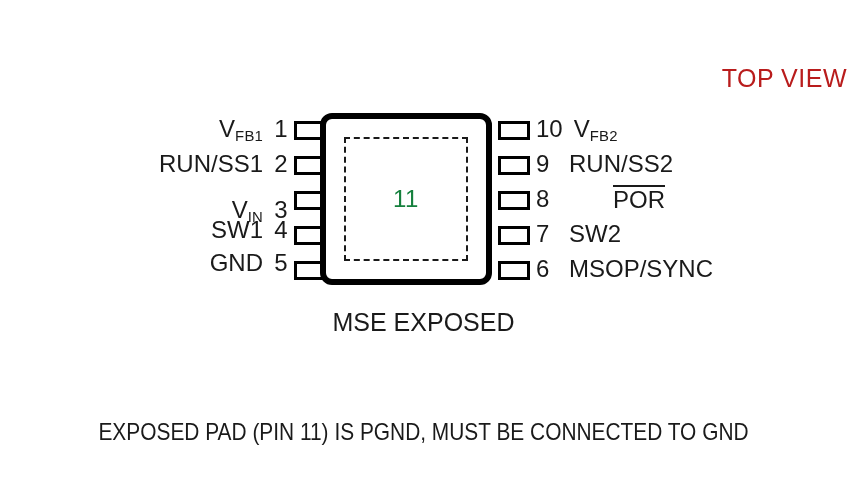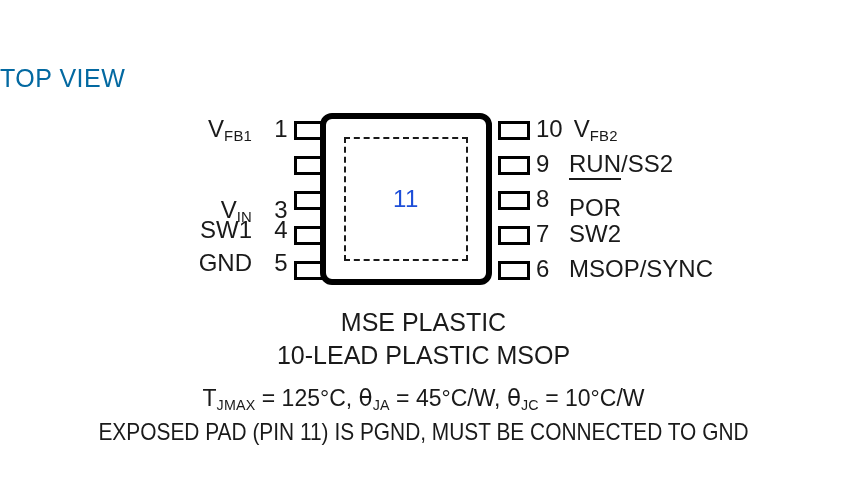--- a/index.html
+++ b/index.html
@@ -20,25 +20,25 @@
     position: absolute;
     inset: 0;
   }
 
   
   .top-view-title {
     position: absolute;
     left: 0;
     right: 0;
     top: 66px;
-    text-align: left;
+    text-align: right;
     font-size: 25px;
     letter-spacing: 0.5px;
     line-height: 1;
-    color: #0369a1;
+    color: #b91c1c;
   }
 
   
   .package-body {
     position: absolute;
     left: 320px;
     top: 113px;
     width: 172px;
     height: 172px;
     border: 6px solid #000000;
@@ -54,21 +54,21 @@
     right: 18px;
     bottom: 18px;
     border: 2px dashed #1a1a1a;
     box-sizing: border-box;
     display: flex;
     align-items: center;
     justify-content: center;
   }
   .pad-number {
     font-size: 24px;
-    color: #1d4ed8;
+    color: #15803d;
     line-height: 1;
     letter-spacing: 0.5px;
   }
 
   
   .lead {
     position: absolute;
     width: 32px;
     height: 19px;
     border: 3px solid #000000;
@@ -86,21 +86,21 @@
     display: flex;
     align-items: center;
     font-size: 24px;
     line-height: 1;
     color: #1a1a1a;
     white-space: nowrap;
   }
   .pin-row.left {
     right: 559px;           
     justify-content: flex-end;
-    gap: 22px;
+    gap: 11px;
   }
   .pin-row.right {
     left: 536px;
     justify-content: center;
     gap: 11px;
   }
   .pin-num {
     display: inline-block;
     min-width: 14px;
     text-align: center;
@@ -110,23 +110,24 @@
 
   sub {
     font-size: 0.62em;
     vertical-align: baseline;
     position: relative;
     top: 0.28em;
     letter-spacing: 0.2px;
   }
   .ovl {
     border-top: 2px solid #1a1a1a;
-    padding-top: 16px;
+    padding-top: 1px;
     display: inline-block;
     line-height: 1;
+    margin-left: 44px;
   }
 
   
   .caption {
     position: absolute;
     left: 0;
     right: 0;
     text-align: center;
     color: #1a1a1a;
     line-height: 1;
@@ -167,20 +168,24 @@
   <div class="lead right" style="top:121px"></div>
   <div class="lead right" style="top:156px"></div>
   <div class="lead right" style="top:191px"></div>
   <div class="lead right" style="top:226px"></div>
   <div class="lead right" style="top:261px"></div>
 
   <div class="pin-row left" style="top:119px">
     <span class="pin-name"><span>V</span><sub>FB1</sub></span>
     <span class="pin-num">1</span>
   </div>
+  <div class="pin-row left" style="top:154px">
+    <span class="pin-name"><span>RUN/SS1</span><sub></sub></span>
+    <span class="pin-num">2</span>
+  </div>
   <div class="pin-row left" style="top:200px">
     <span class="pin-name"><span>V</span><sub>IN</sub></span>
     <span class="pin-num">3</span>
   </div>
   <div class="pin-row left" style="top:220px">
     <span class="pin-name"><span>SW1</span><sub></sub></span>
     <span class="pin-num">4</span>
   </div>
   <div class="pin-row left" style="top:253px">
     <span class="pin-name"><span>GND</span><sub></sub></span>
@@ -201,22 +206,18 @@
   </div>
   <div class="pin-row right" style="top:224px">
     <span class="pin-num">7</span>
     <span class="pin-name"><span>SW2</span><sub></sub></span>
   </div>
   <div class="pin-row right" style="top:259px">
     <span class="pin-num">6</span>
     <span class="pin-name"><span>MSOP/SYNC</span><sub></sub></span>
   </div>
 
-  <div class="caption caption-pkg1">MSE PLASTIC</div>
-  <div class="caption caption-pkg2">10-LEAD PLASTIC MSOP</div>
-
-  <div class="caption caption-thermal">
-    <span>T</span><sub>JMAX</sub><span> = 125°C, </span><span class="theta">θ</span><sub>JA</sub><span> = 45°C/W, </span><span class="theta">θ</span><sub>JC</sub><span> = 10°C/W</span>
-  </div>
+  <div class="caption caption-pkg1">MSE EXPOSED</div>
+
 
   <div class="caption caption-note">EXPOSED PAD (PIN 11) IS PGND, MUST BE CONNECTED TO GND</div>
 
 </div>
 
 </body></html>

